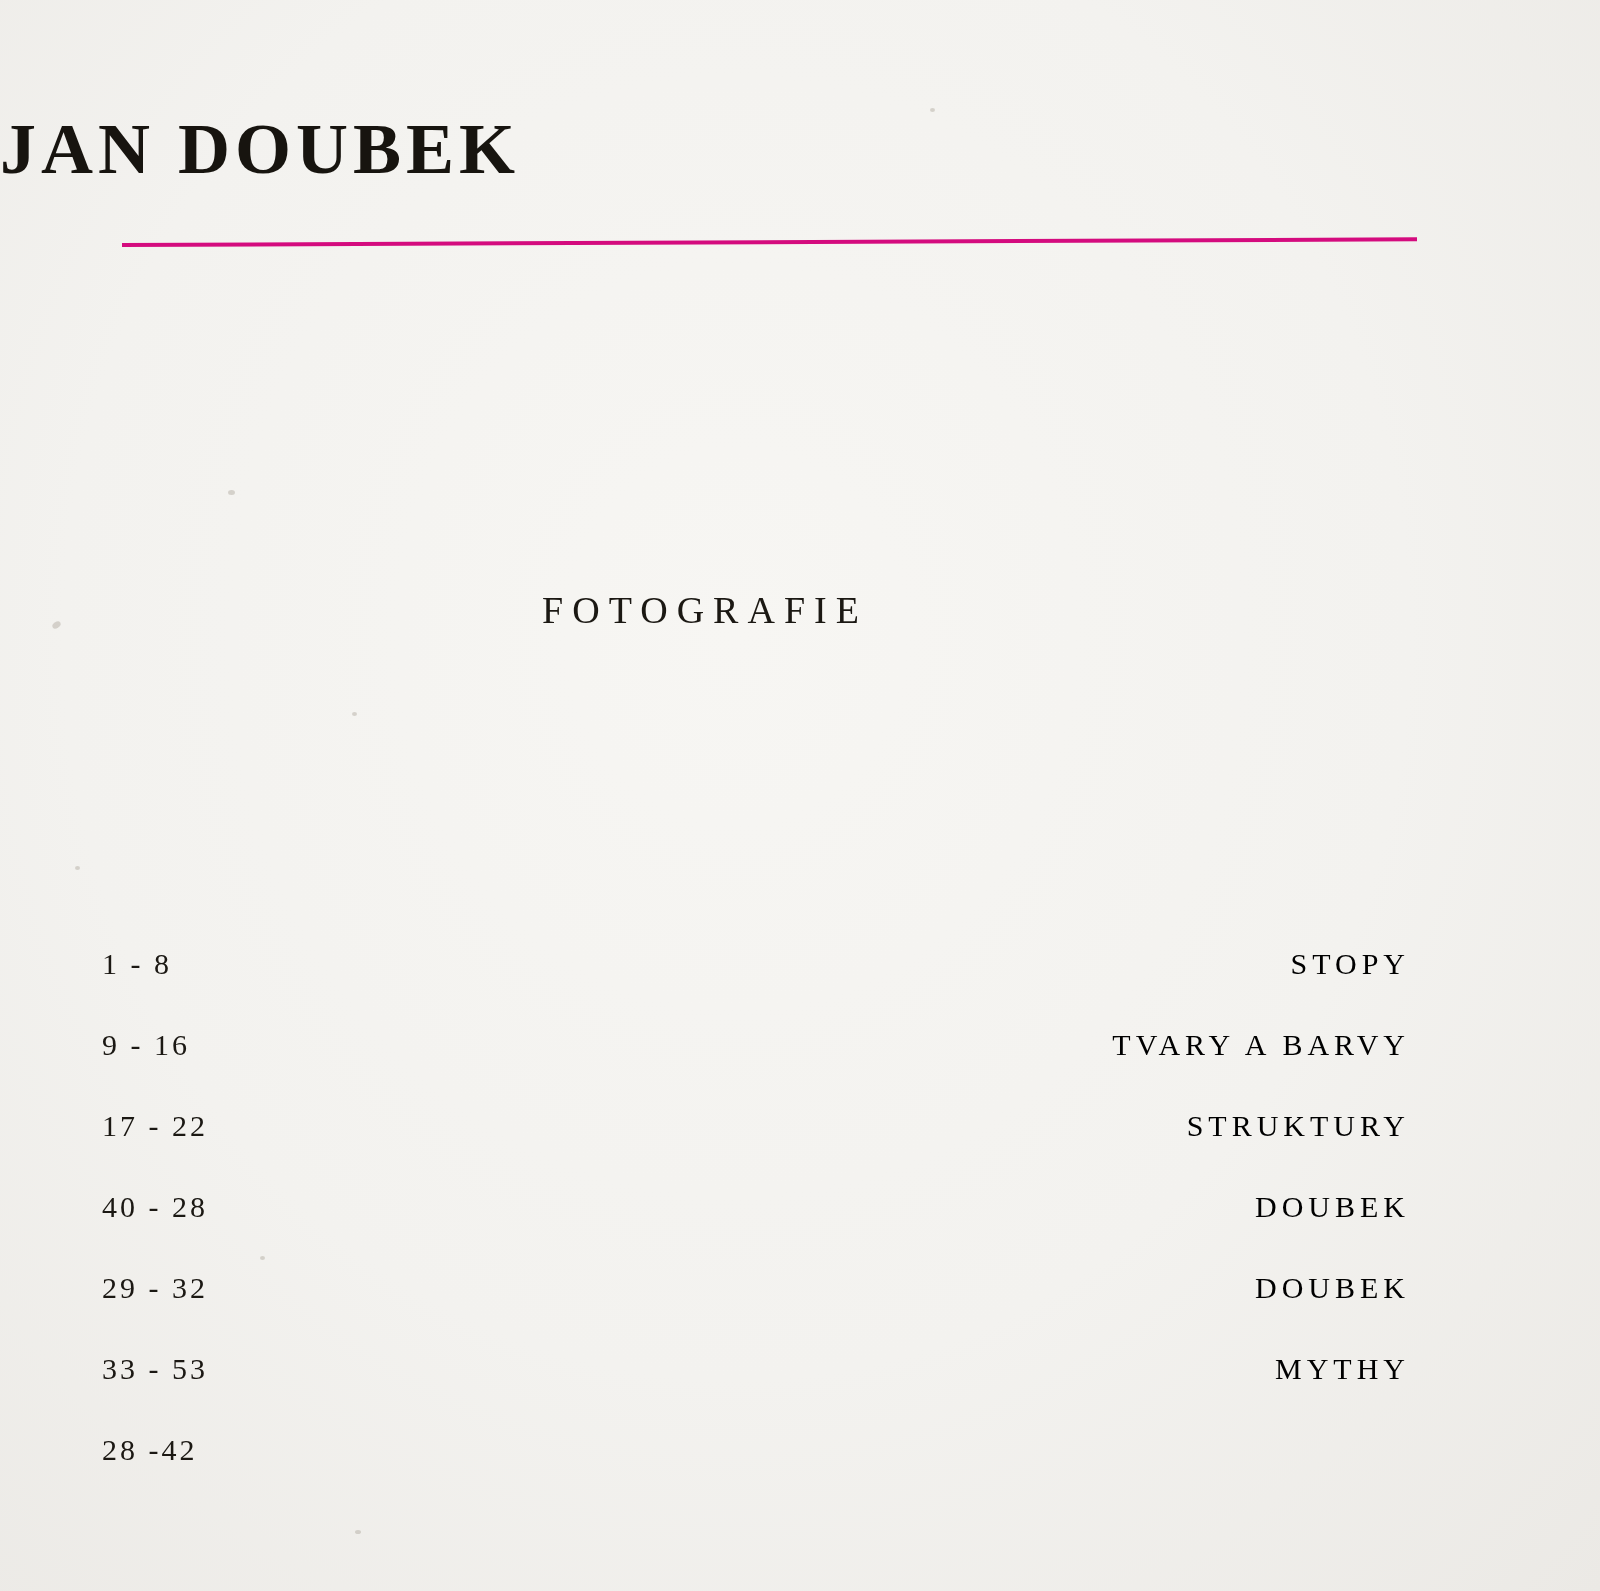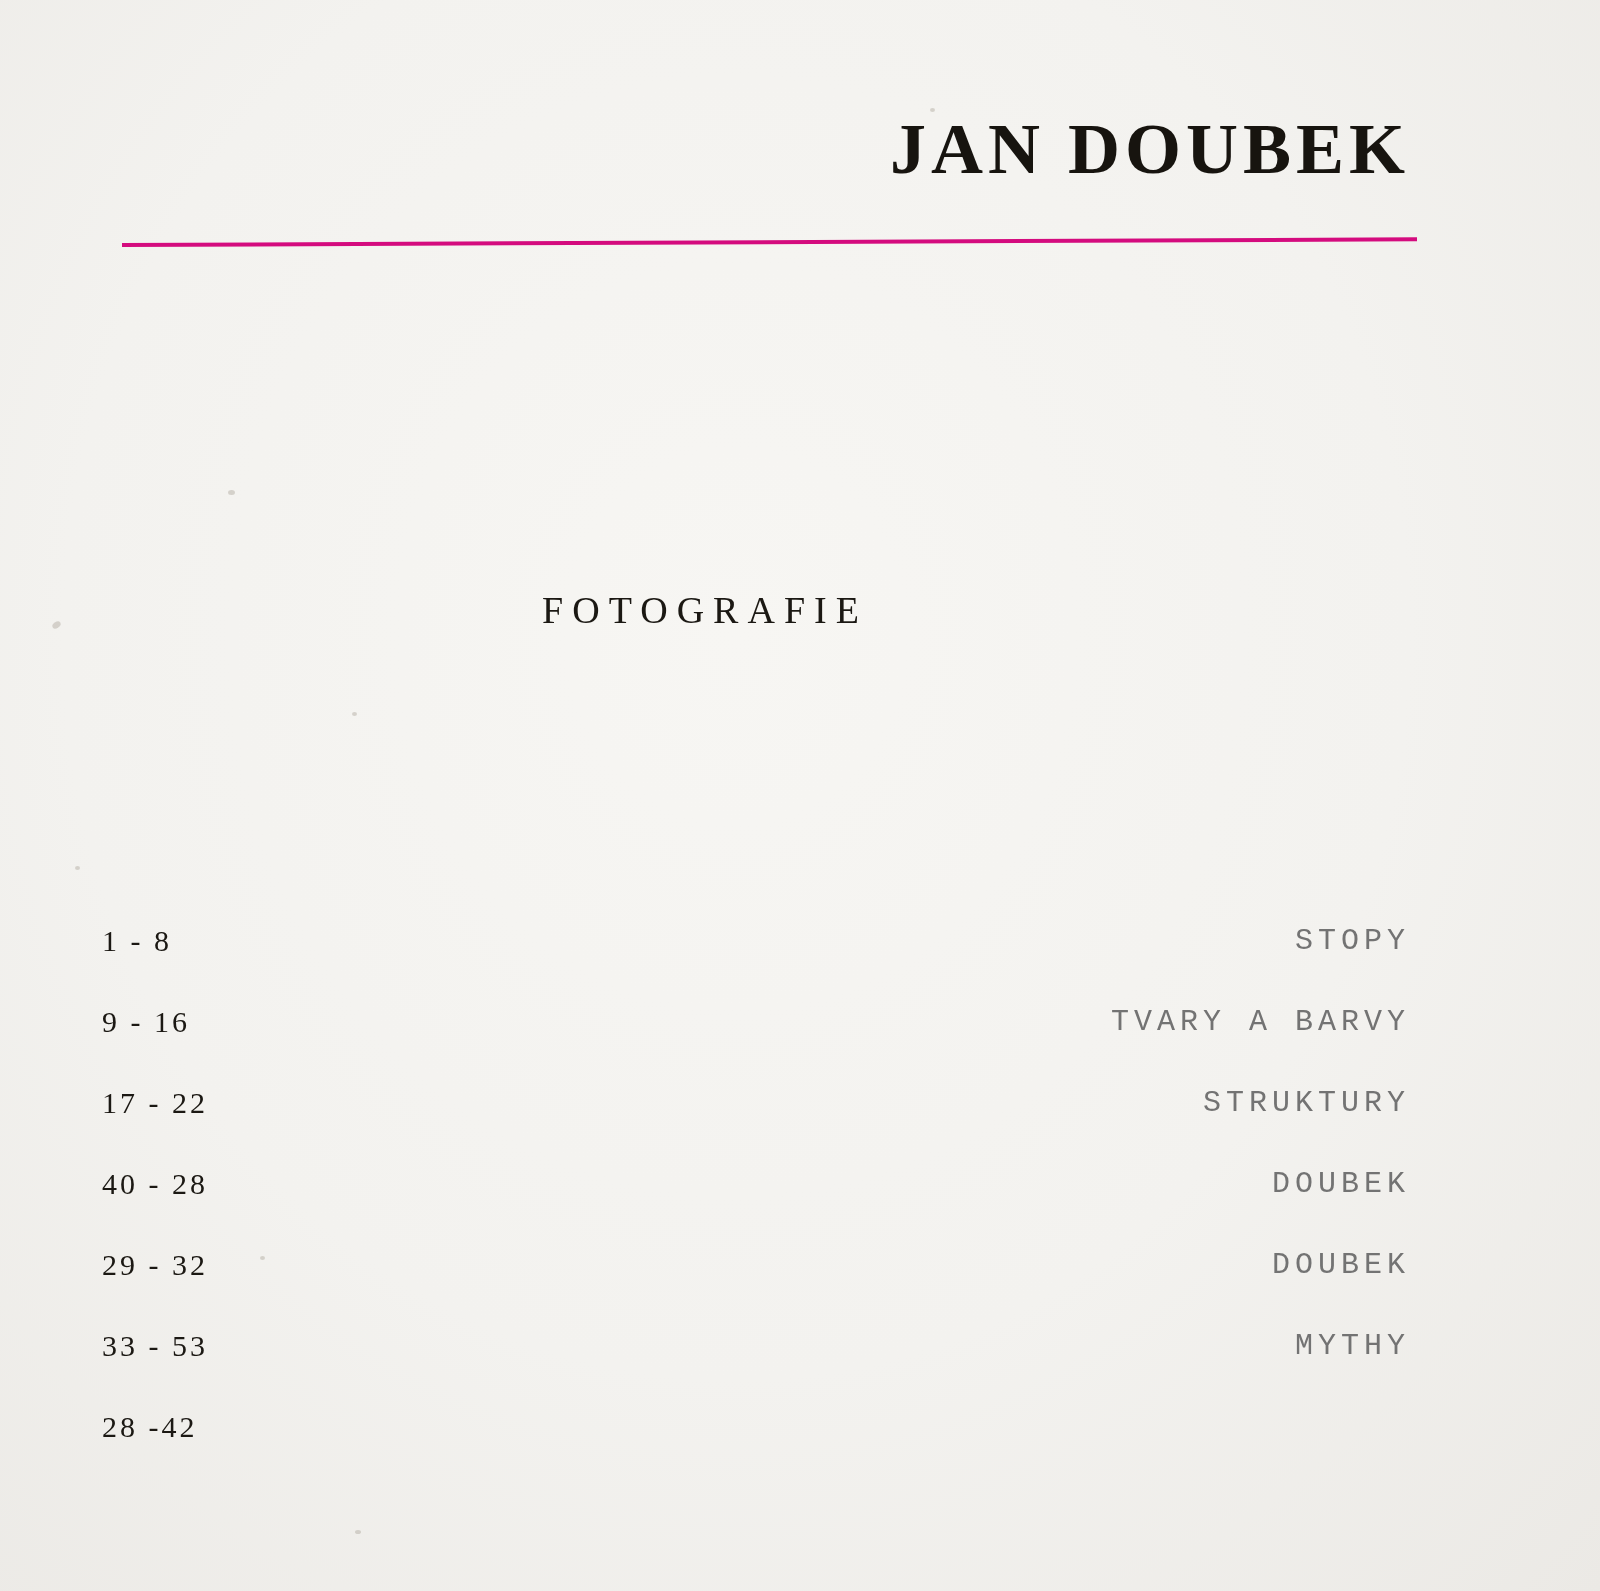--- a/index.html
+++ b/index.html
@@ -30,21 +30,20 @@
   }
   .content {
     position: absolute;
     inset: 0;
   }
   .title {
     position: absolute;
     left: 0;
     right: 190px;
     top: 108px;
-    text-align: right;
     font-family: "Liberation Serif", serif;
     font-weight: bold;
     font-size: 72px;
     letter-spacing: 5px;
     color: #17140f;
     white-space: nowrap;
   }
   .rule {
     position: absolute;
     left: 122px;
@@ -67,40 +66,39 @@
     color: #1b1813;
   }
   .toc {
     position: absolute;
     left: 90px;
     right: 190px;
     top: 900px;
   }
   .toc-row {
     display: flex;
-    align-items: center;
+    align-items: flex-end;
     justify-content: space-between;
     height: 81px;
   }
   .toc-range {
     font-size: 30px;
     letter-spacing: 3px;
     color: #1b1813;
     min-width: 200px;
     text-align: left;
     padding-left: 12px;
     white-space: nowrap;
   }
   .toc-label {
     font-size: 30px;
     letter-spacing: 5px;
-    color: #737373;
+    color: #000000;
     text-align: right;
     white-space: nowrap;
-    font-family: Liberation Mono, monospace;
   }
 </style>
 </head>
 <body>
 
 <div class="paper"></div>
 
 <div class="content">
 
   <div class="speck" style="left:228px;top:490px;width:7px;height:5px;"></div>

